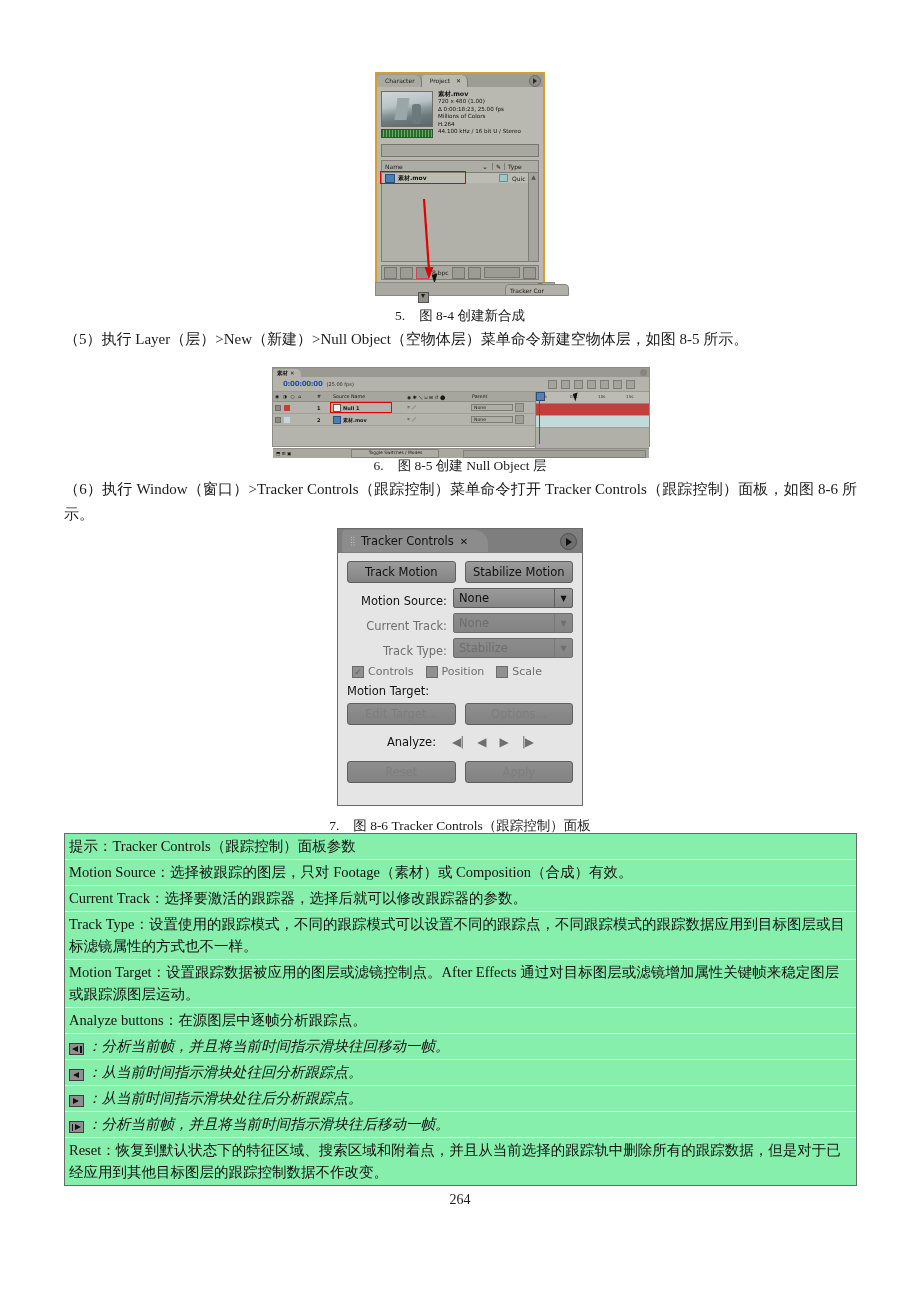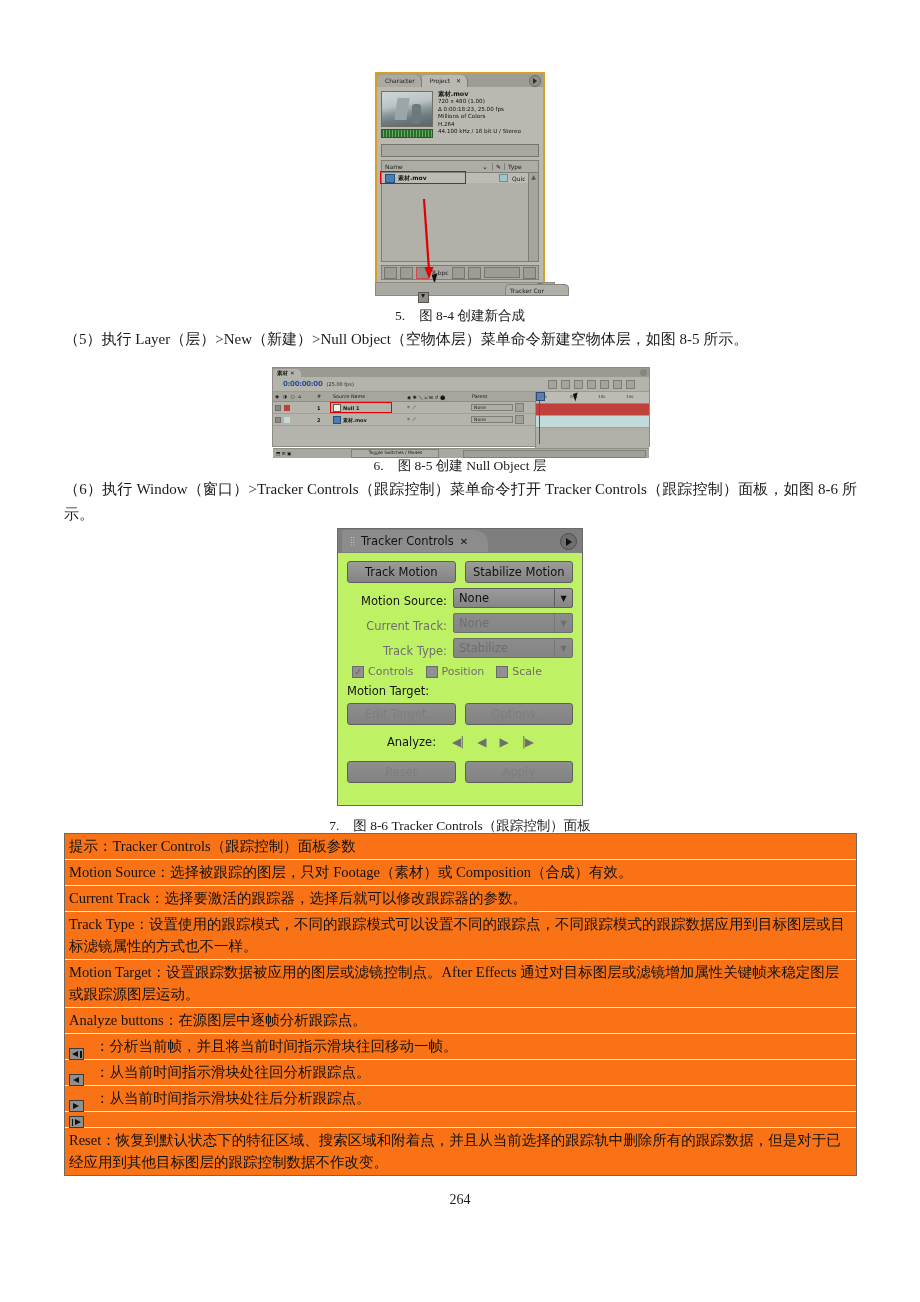--- a/index.html
+++ b/index.html
@@ -209,21 +209,21 @@
   }
   #fig85 .bottom .tgl{
     width:86px;height:7px;background:#adada5;border:1px solid #80807a;text-align:center;
     line-height:6px;font-size:4.4px;margin-left:56px;
   }
   #fig85 .bottom .sl{flex:1;height:6px;background:#a0a098;border:1px solid #80807a;margin-left:20px;}
 
   
   #fig86{
     position:absolute;left:337px;top:528px;width:246px;height:278px;
-    background:#bef264;border:1px solid #6a6a6a;box-sizing:border-box;
+    background:#e5e5e5;border:1px solid #6a6a6a;box-sizing:border-box;
     font-family:"DejaVu Sans",sans-serif;
   }
   #fig86 .tcbar{height:24px;background:#7e7e7e;display:flex;align-items:center;position:relative;}
   #fig86 .tctab{
     height:22px;display:flex;align-items:center;gap:6px;padding:0 20px 0 8px;
     background:#8c8c8c;border-top-left-radius:3px;border-top-right-radius:14px;
     font-size:11.5px;color:#141414;margin-left:4px;
   }
   #fig86 .grip{
     width:5px;height:11px;
@@ -267,28 +267,28 @@
     display:flex;align-items:center;justify-content:center;font-size:9px;color:#5e5e5e;
   }
   #fig86 .mtlabel{padding:6px 9px 0 9px;font-size:11.5px;color:#121212;}
   #fig86 .analyze{display:flex;align-items:center;justify-content:center;gap:14px;padding-top:10px;}
   #fig86 .analyze .alabel{font-size:11.5px;color:#121212;margin-right:2px;}
   #fig86 .ab{color:#6f6f6f;font-size:12px;line-height:12px;letter-spacing:-1px;}
 
   
   #tiptable{
     position:absolute;left:64px;top:833px;width:793px;
-    border:1px solid #6a6a6a;box-sizing:border-box;background:#f97316;
+    border:1px solid #6a6a6a;box-sizing:border-box;background:#86efac;
   }
   #tiptable .trow{
     border-bottom:1px solid #efefef;padding:1px 4px 2px 4px;
     font-size:14.5px;line-height:22px;color:#111;
   }
   #tiptable .trow:last-child{border-bottom:none;}
-  #tiptable .icorow{display:flex;align-items:flex-end;gap:8px;}
+  #tiptable .icorow{display:flex;align-items:center;gap:0;font-style:italic;}
   #tiptable .glyph{
     display:inline-block;width:15px;height:12px;margin-right:3px;position:relative;top:3px;
     background:#8f8f8f;border:1px solid #3c3c3c;box-sizing:border-box;
   }
   #tiptable .glyph i{position:absolute;display:block;}
   #tiptable .glyph .tri-l{
     left:2px;top:1.5px;width:0;height:0;
     border-right:6px solid #121212;border-top:3.5px solid transparent;border-bottom:3.5px solid transparent;
   }
   #tiptable .glyph .tri-r{
@@ -589,20 +589,21 @@
       <span class="glyph">
           <i class="tri-r" style="left:3px;"></i>
         </span>
       <span>：从当前时间指示滑块处往后分析跟踪点。</span>
     </div>
     <div class="trow icorow">
       <span class="glyph">
           <i class="bar-l"></i>
           <i class="tri-r" style="left:5px;"></i>
         </span>
+      <span>：分析当前帧，并且将当前时间指示滑块往后移动一帧。</span>
     </div>
 
     <div class="trow"><span>Reset：恢复到默认状态下的特征区域、搜索区域和附着点，并且从当前选择的跟踪轨中删除所有的跟踪数据，但是对于已经应用到其他目标图层的跟踪控制数据不作改变。</span></div>
   </div>
 
   <div id="pagenum">264</div>
 
 </div>
 
 </body></html>

